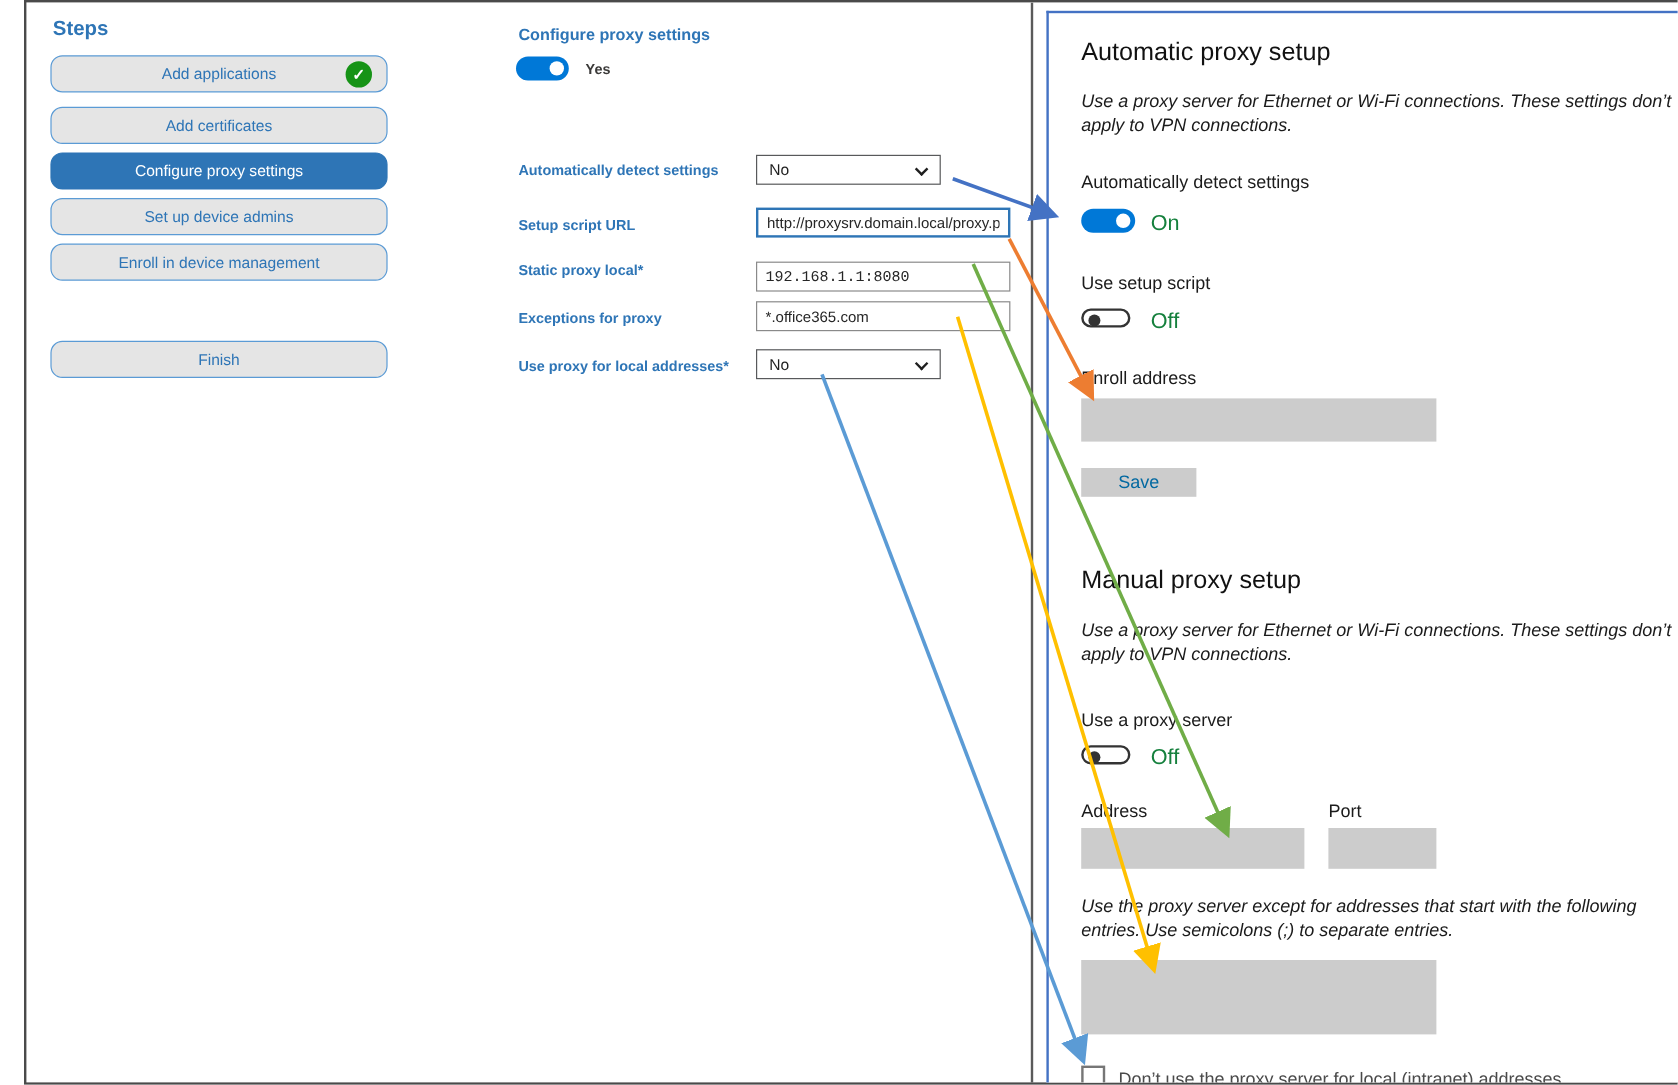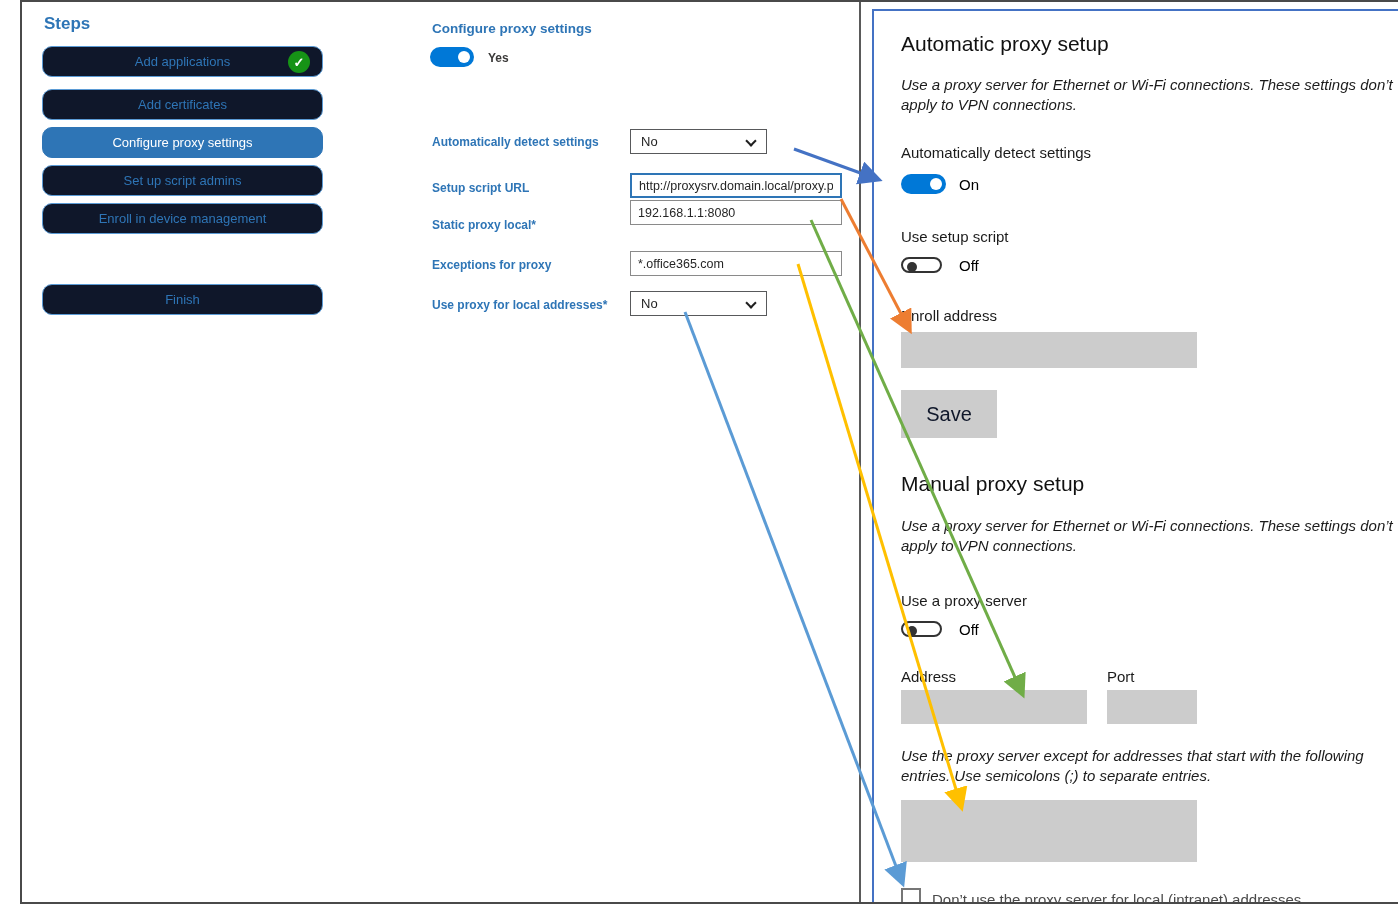--- a/index.html
+++ b/index.html
@@ -6,39 +6,39 @@
   body { font-family:"Liberation Sans", sans-serif; background:#fff; }
   .frame {
     position:relative; width:1398px; height:904px;
     border:2px solid #4a4a4a; background:#fff; overflow:hidden;margin-left:20px;
   }
 
   
   .steps-title { position:absolute; left:22px; top:12px; font-size:17px; font-weight:bold; color:#2e75b6; }
   .step-btn {
     position:absolute; left:20px; width:281px; height:31px;
-    border:1px solid #5b9bd5; border-radius:10px; background:#0f172a;
+    border:1px solid #5b9bd5; border-radius:10px; background:#e5e5e5;
     color:#2e75b6; font-size:13px; display:flex; align-items:center; justify-content:center;
     cursor:pointer;
   }
   .step-btn.selected { background:#2e75b6; border-color:#2e75b6; color:#fff; }
   .check-badge {
     position:absolute; right:12px; top:4px; width:22px; height:22px; border-radius:50%;
     color:#fff; font-size:13px; font-weight:bold; display:flex; align-items:center; justify-content:center;
   }
 
   
   .form-title { position:absolute; left:410px; top:19px; font-size:13.5px; font-weight:bold; color:#2e75b6; }
   .toggle-yes { position:absolute; left:408px; top:45px; width:44px; height:20px; border-radius:10px; cursor:pointer; }
   .toggle-yes .knob { position:absolute; right:4px; top:4px; width:12px; height:12px; border-radius:50%; background:#fff; }
   .toggle-yes-label { position:absolute; left:466px; top:49px; font-size:12px; color:#3b3a39; font-weight:bold; }
 
   .fld-label { position:absolute; left:410px; font-size:12px; font-weight:bold; color:#2e75b6; }
   .fld-dropdown {
-    position:absolute; left:608px; width:137px; height:25px; border:1px solid #58595b; background:#fff;
+    position:absolute; left:608px; width:154px; height:25px; border:1px solid #58595b; background:#fff;
     font-size:13px; color:#1f1f1f; display:flex; align-items:center; padding:0 10px; cursor:pointer;
   }
   .fld-dropdown .chev {
     position:absolute; right:11px; top:7px; width:8px; height:8px;
     border-left:2px solid #1f1f1f; border-bottom:2px solid #1f1f1f; transform:rotate(-45deg);
   }
   .fld-input {
     position:absolute; left:608px; width:212px; height:25px; border:1px solid #8a8a8a; background:#fff;
     font-size:12.5px; color:#262626; padding:0 7px; font-family:"Liberation Sans", sans-serif;
   }
@@ -53,25 +53,25 @@
     border:2px solid #4472c4; border-bottom:none; background:#fff; color:#1b1b1b;
   }
   .win-h1 { position:absolute; left:27px; font-size:21px; font-weight:300; color:#111; }
   .win-text { position:absolute; left:27px; width:505px; font-size:15px; line-height:20px; color:#1b1b1b;font-style:italic; }
   .win-label { position:absolute; left:27px; font-size:15px; color:#1b1b1b; }
   .win-toggle { position:absolute; left:27px; cursor:pointer; }
   .win-toggle.on { width:45px; height:20px; border-radius:10px; }
   .win-toggle.on .knob { position:absolute; right:4px; top:4px; width:12px; height:12px; border-radius:50%; background:#fff; }
   .win-toggle.off { width:41px; height:16px; border:2px solid #333; border-radius:10px; background:#fff; }
   .win-toggle.off .knob { position:absolute; left:4px; top:3px; width:10px; height:10px; border-radius:50%; background:#333; }
-  .toggle-state { position:absolute; left:85px; font-size:15px; color:#000000; }
+  .toggle-state { position:absolute; left:85px; font-size:18px; color:#15803d; }
   .gray-box { position:absolute; left:27px; background:#cccccc; }
   .save-btn {
-    position:absolute; left:27px; width:96px; height:48px; background:#cccccc; border:none;
-    font-size:20px; color:#0f172a; font-family:"Liberation Sans", sans-serif; cursor:pointer;
+    position:absolute; left:27px; width:96px; height:24px; background:#cccccc; border:none;
+    font-size:15px; color:#0369a1; font-family:"Liberation Sans", sans-serif; cursor:pointer;
   }
   .win-checkbox { position:absolute; left:27px; top:877px; width:20px; height:20px; border:2px solid #767676; background:#fff; cursor:pointer; }
   .checkbox-label { position:absolute; left:58px; top:880px; font-size:15px; color:#4a4a4a; }
 
   
   .arrows { position:absolute; left:0; top:0; width:1398px; height:904px; pointer-events:none; }
 </style>
 </head>
 <body>
 
@@ -83,21 +83,21 @@
     <span>Add applications</span>
     <span class="check-badge" style="background:#169316">✓</span>
   </div>
   <div class="step-btn" style="top:87px">
     <span>Add certificates</span>
   </div>
   <div class="step-btn selected" style="top:125px">
     <span>Configure proxy settings</span>
   </div>
   <div class="step-btn" style="top:163px">
-    <span>Set up script admins</span>
+    <span>Set up device admins</span>
   </div>
   <div class="step-btn" style="top:201px">
     <span>Enroll in device management</span>
   </div>
   <div class="step-btn" style="top:282px">
     <span>Finish</span>
   </div>
 
   <div class="form-title">Configure proxy settings</div>
 
@@ -109,21 +109,21 @@
   <div class="fld-label" style="top:133px">Automatically detect settings</div>
   <div class="fld-dropdown" style="top:127px">
     <span>No</span>
     <span class="chev"></span>
   </div>
 
   <div class="fld-label" style="top:179px">Setup script URL</div>
   <input class="fld-input focused" style="top: 171px;" value="http://proxysrv.domain.local/proxy.pa">
 
   <div class="fld-label" style="top:216px">Static proxy local*</div>
-  <input class="fld-input" style="top: 198px;" value="192.168.1.1:8080">
+  <input class="fld-input" style="top: 216px; font-family: Liberation Mono, monospace;" value="192.168.1.1:8080">
 
   <div class="fld-label" style="top:256px">Exceptions for proxy</div>
   <input class="fld-input" style="top: 249px;" value="*.office365.com">
 
   <div class="fld-label" style="top:296px">Use proxy for local addresses*</div>
   <div class="fld-dropdown" style="top:289px">
     <span>No</span>
     <span class="chev"></span>
   </div>
 

